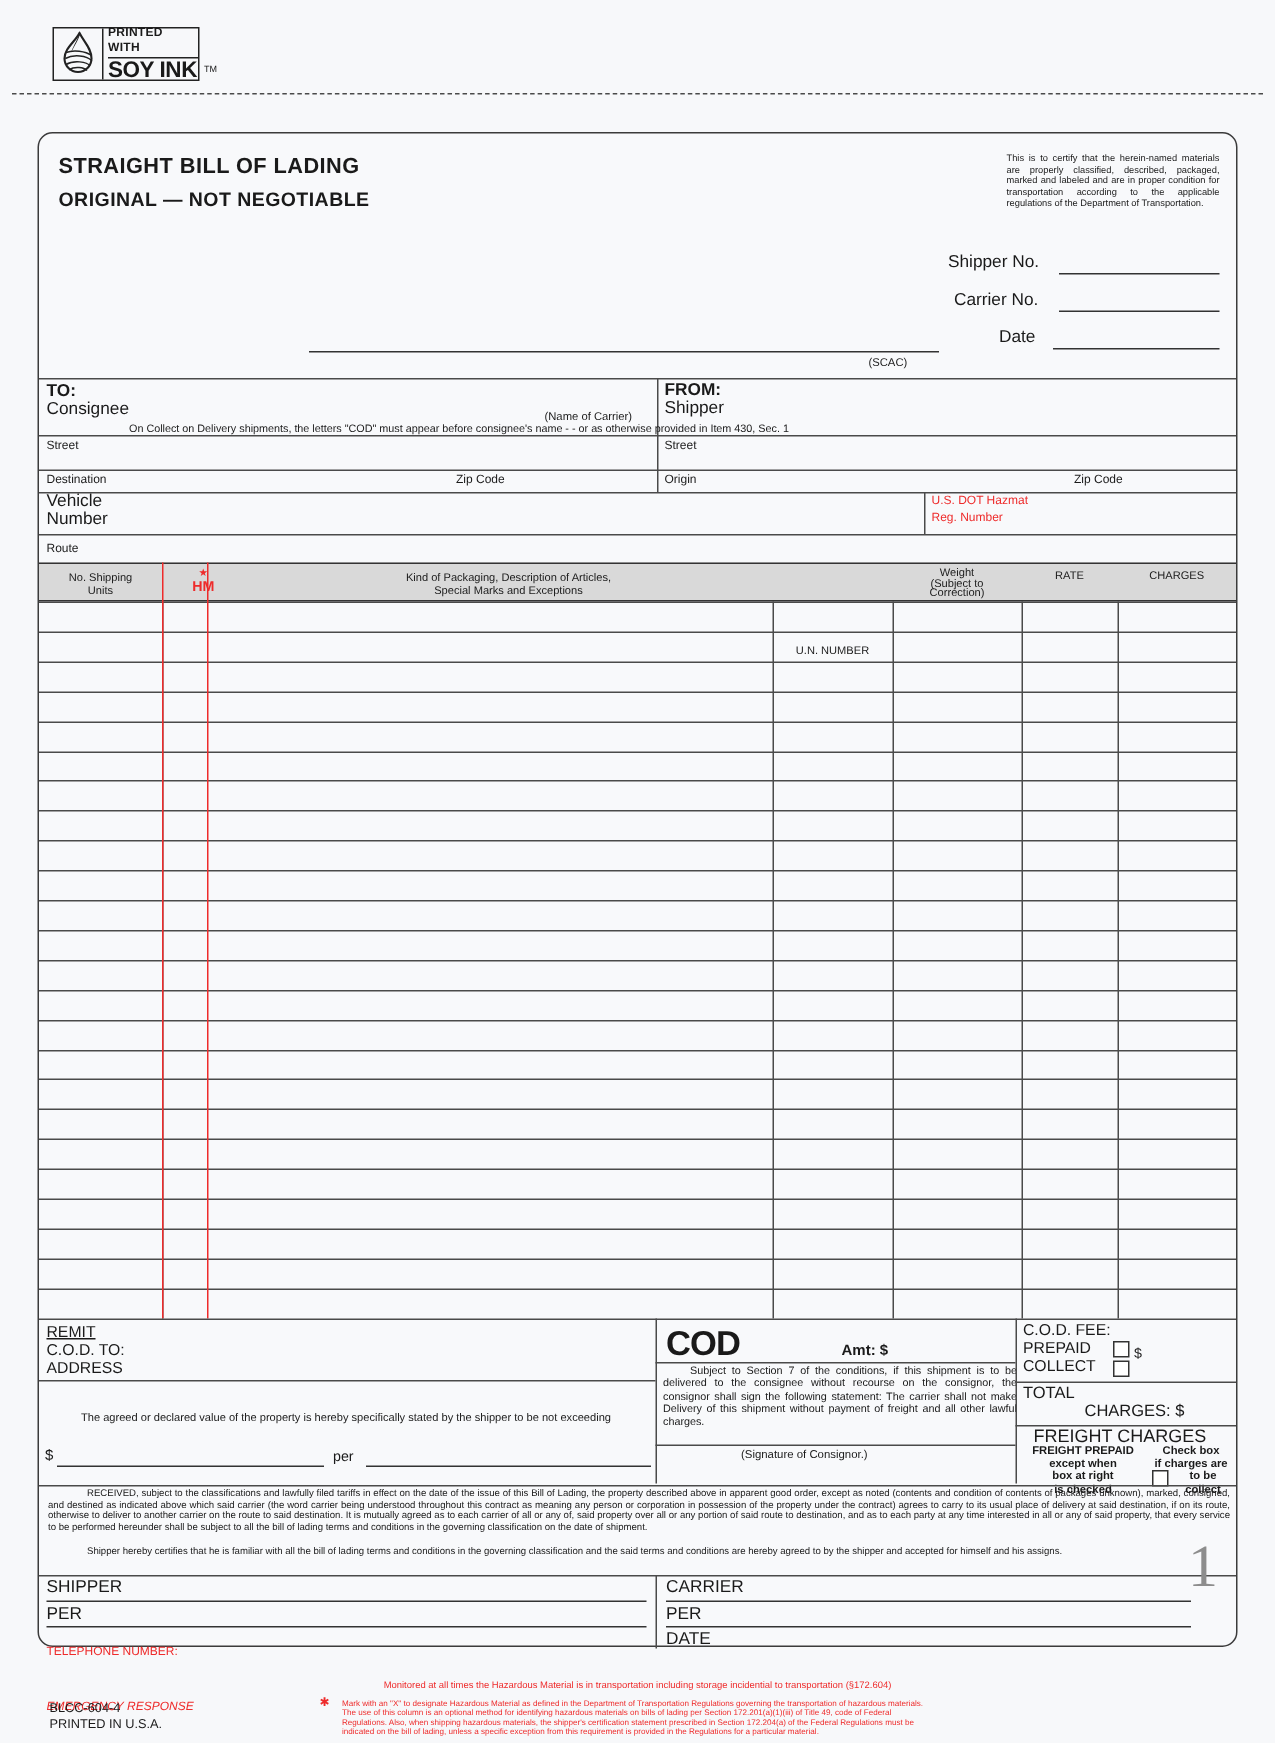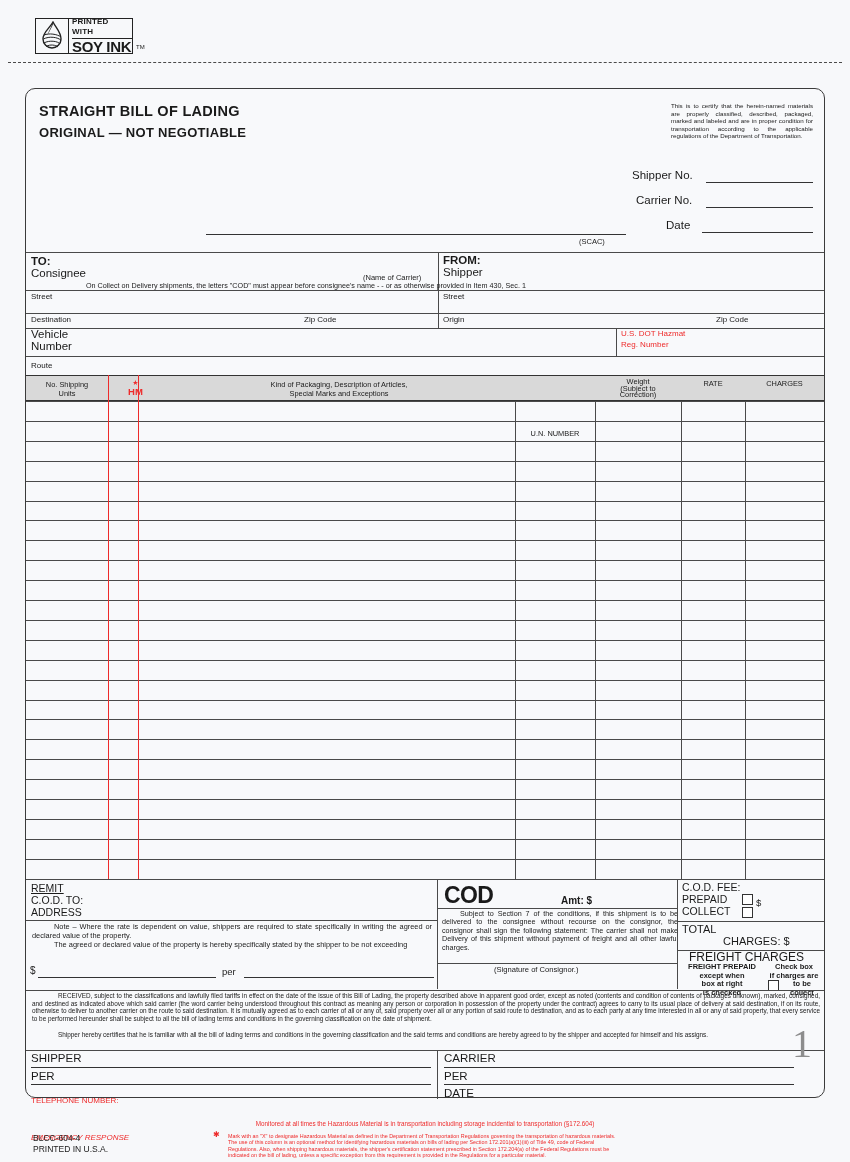--- a/index.html
+++ b/index.html
@@ -207,21 +207,20 @@
     <div class="vline" style="left:655px; top:312px; height:478px;"></div>
     <div class="vline" style="left:719px; top:312px; height:478px;"></div>
 
     <div class="hline" style="left:0; top:790px; width:798px; border-top-width:1.8px;"></div>
 
     <div class="lbl" style="left:5px; top:793px; font-size:10.5px;text-decoration:underline;">REMIT</div>
     <div class="lbl" style="left:5px; top:805px; font-size:10.5px;">C.O.D. TO:</div>
     <div class="lbl" style="left:5px; top:817px; font-size:10.5px;">ADDRESS</div>
 
     <div class="hline thin" style="left:0; top:831px; width:411px;"></div>
-    <div class="lbl" style="left:6px; top:834px; width:400px; font-size:7.4px; line-height:8.6px; text-align:justify; text-indent:22px;">Note – Where the rate is dependent on value, shippers are required to state specifically in writing the agreed or declared value of the property.</div>
     <div class="lbl" style="left:6px; top:852px; width:400px; font-size:7.4px; line-height:8.6px; text-align:justify; text-indent:22px;">The agreed or declared value of the property is hereby specifically stated by the shipper to be not exceeding</div>
 
     <div class="lbl" style="left:4px; top:876px; font-size:10px;">$</div>
     <div class="numline" style="left:12px; top:888px; width:178px;"></div>
     <div class="lbl" style="left:196px; top:877px; font-size:9.5px;">per</div>
     <div class="numline" style="left:218px; top:888px; width:190px;"></div>
 
     <div class="vline" style="left:411px; top:790px; height:110px;"></div>
     <div class="lbl" style="left:418px; top:793px; font-size:23px; font-weight:bold; letter-spacing:-.6px;">COD</div>
     <div class="lbl" style="left:535px; top:806px; font-size:10px; font-weight:bold;">Amt: $</div>

